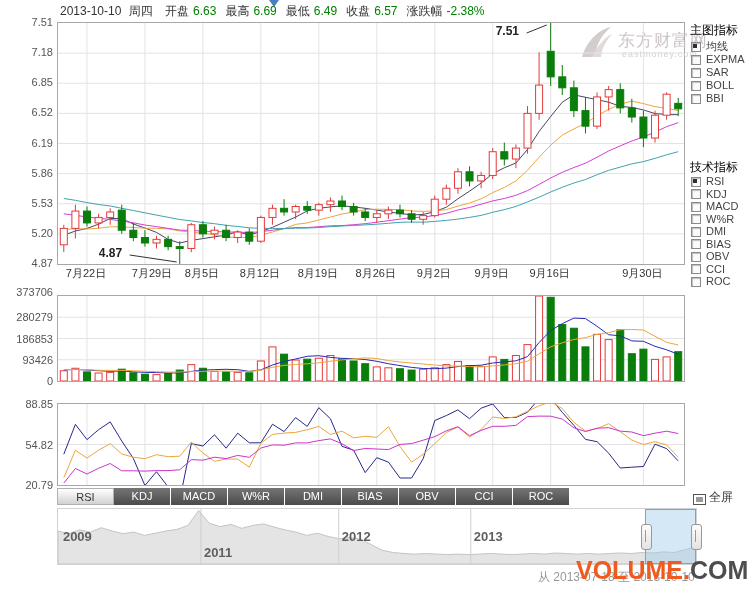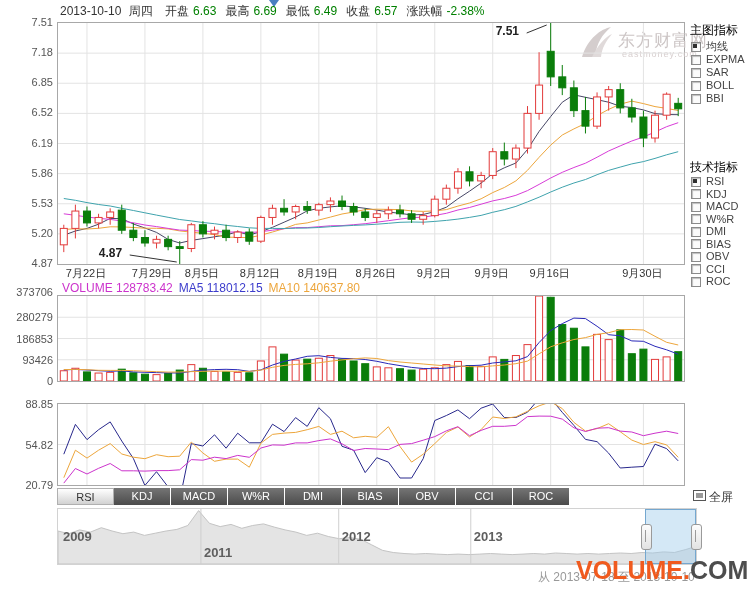--- a/index.html
+++ b/index.html
@@ -27,21 +27,21 @@
          cursor:pointer;height:11px;line-height:11px;}
   .cb{width:8px;height:8px;border:1px solid #8a8a8a;background:#fbfbfb;
       box-shadow:inset 1px 1px 1px rgba(0,0,0,.25);position:relative;flex:none;}
   .cb.on::after{content:"";position:absolute;left:1px;top:1px;width:4px;height:4px;background:#2e2e2e;}
   
   #tab-bar{position:absolute;left:57px;top:488px;width:514px;height:17px;}
   .tab{position:absolute;top:0;width:57px;height:17px;line-height:17px;text-align:center;font-size:11px;
        color:#fff;background:linear-gradient(#757575,#4b4b4b);border-right:1px solid #fff;
        box-sizing:border-box;cursor:pointer;}
   .tab.sel{background:linear-gradient(#ffffff,#d2d2d2);color:#333;border:1px solid #b0b0b0;}
-  .fullscreen{position:absolute;left:692px;top:489px;display:flex;align-items:flex-start;gap:2px;
+  .fullscreen{position:absolute;left:692px;top:489px;display:flex;align-items:flex-end;gap:2px;
               font-size:12px;color:#333;cursor:pointer;}
   
   #nav{position:absolute;left:57px;top:508px;width:638px;height:55px;border:1px solid #d2d2d2;
        box-sizing:content-box;background:#fff;}
   .yearlab{position:absolute;top:20px;font-size:13px;font-weight:bold;color:#5f5f5f;}
   .navsel{position:absolute;top:0;height:55px;background:rgba(160,205,235,0.45);
           border:1px solid #74a7cf;box-sizing:border-box;cursor:move;z-index:2;}
   .handle{position:absolute;top:15px;width:9px;height:24px;background:linear-gradient(#fdfdfd,#e2e2e2);
           border:1px solid #9a9a9a;border-radius:3px;z-index:3;cursor:ew-resize;}
   .handle::after{content:"";position:absolute;left:3px;top:5px;width:1px;height:12px;background:#9a9a9a;}
@@ -200,21 +200,20 @@
         <rect x="605.1111111111111" y="71.20454545454541" width="7" height="20.996212121212167" fill="#ffffff" stroke="#e23b3b"></rect>
         <line x1="620.2037037037037" y1="74.85606060606057" x2="620.2037037037037" y2="93.11363636363633" stroke="#0a7d0a"></line>
         <rect x="616.7037037037037" y="80.33333333333333" width="7" height="5.477272727272691" fill="#0a7d0a" stroke="#0a7d0a"></rect>
         <line x1="468.68518518518516" y1="10" x2="488.68518518518516" y2="2" stroke="#333"></line>
         <line x1="71.72222222222223" y1="232" x2="118.72222222222223" y2="239" stroke="#333"></line>
       </svg>
   <div class="ann" style="left: 436.685px; top: 1px;">7.51</div>
       <div class="ann" style="left: 39.7222px; top: 223px;">4.87</div>
     </div>
 
-  <div class="paneheader" id="volume-header" style="top:281px;"><span style="color: rgb(204, 51, 204); font-weight: normal;">VOLUME 128783.42</span><span style="color: rgb(60, 60, 204); font-weight: normal;">MA5 118012.15</span><span style="color: rgb(237, 166, 60); font-weight: normal;">MA10 140637.80</span></div>
   <div class="pane" id="volume-pane" style="left:57px;top:295px;width:628px;height:87px;">
     <svg id="volume-svg" width="626" height="85">
         <line x1="0" y1="21.250113725763036" x2="626" y2="21.250113725763036" stroke="#e3e3e3"></line>
         <line x1="0" y1="42.5" x2="626" y2="42.5" stroke="#e3e3e3"></line>
         <line x1="0" y1="63.75011372576303" x2="626" y2="63.75011372576303" stroke="#e3e3e3"></line>
         <line x1="28.98148148148148" y1="0" x2="28.98148148148148" y2="85" stroke="#e3e3e3"></line>
         <line x1="86.94444444444444" y1="0" x2="86.94444444444444" y2="85" stroke="#e3e3e3"></line>
         <line x1="144.90740740740742" y1="0" x2="144.90740740740742" y2="85" stroke="#e3e3e3"></line>
         <line x1="202.87037037037038" y1="0" x2="202.87037037037038" y2="85" stroke="#e3e3e3"></line>
         <line x1="260.8333333333333" y1="0" x2="260.8333333333333" y2="85" stroke="#e3e3e3"></line>

